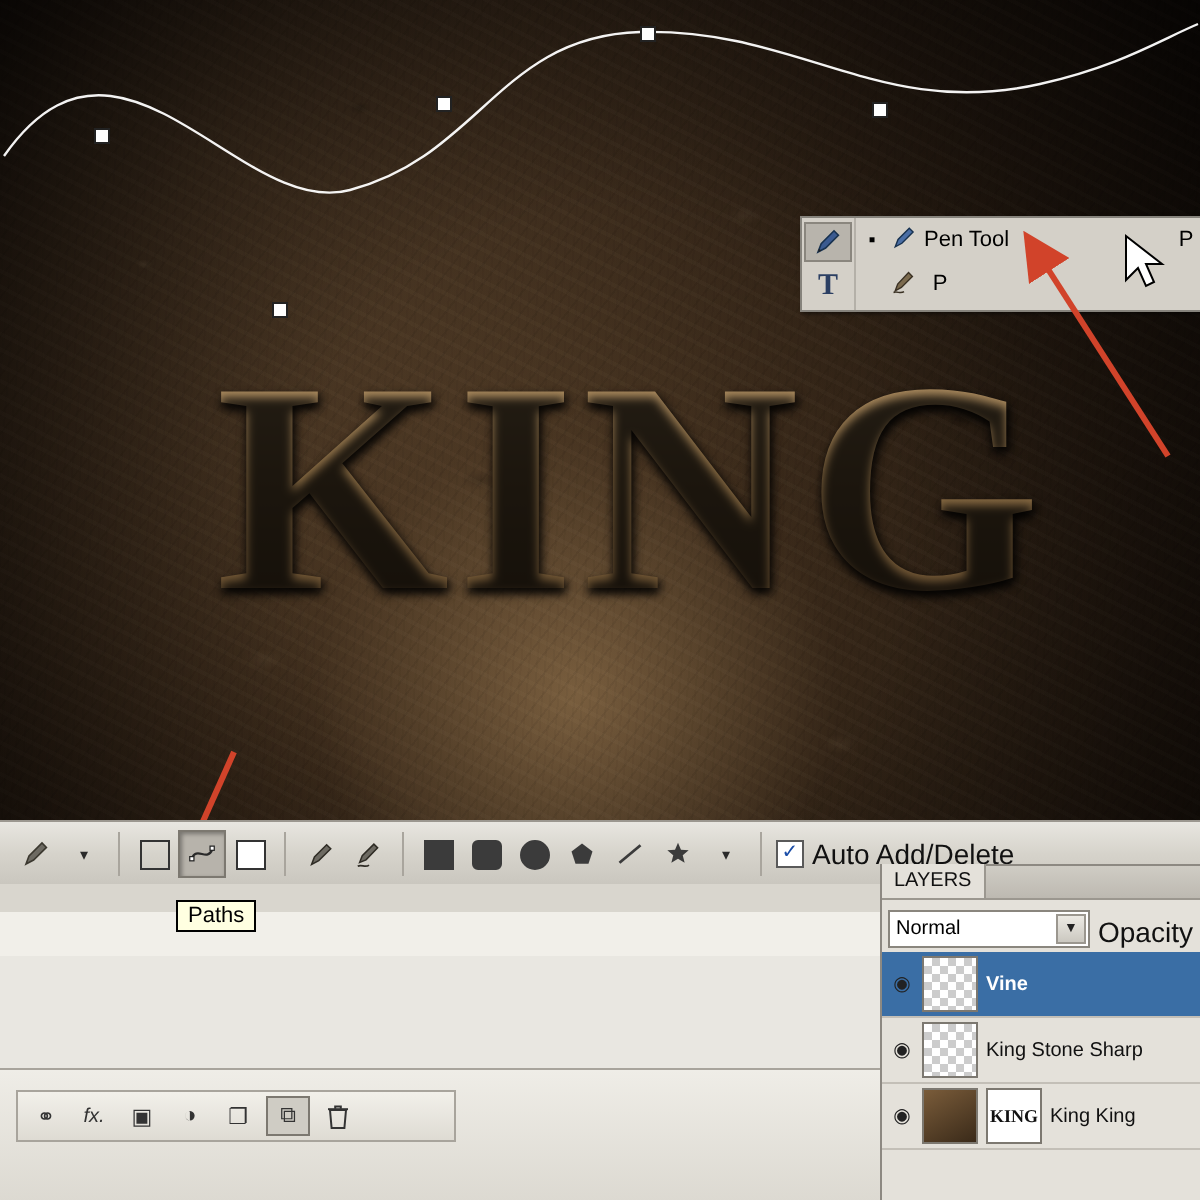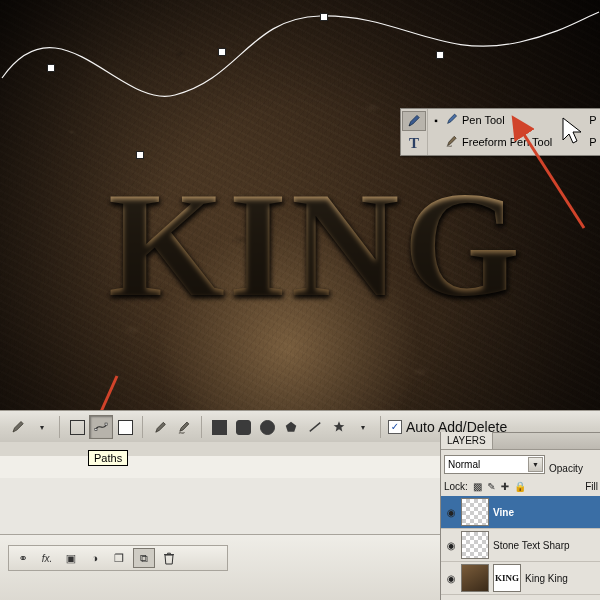--- a/index.html
+++ b/index.html
@@ -105,21 +105,21 @@
   .layers{position:absolute;left:440px;top:432px;width:160px;height:168px;
     background:#e4e1da;border-left:1px solid #8d8982;border-top:1px solid #8d8982;}
   .lp-tabs{height:16px;background:linear-gradient(180deg,#cfccc4,#bdb9b1);border-bottom:1px solid #9b978f;
     display:flex;align-items:flex-end;}
   .lp-tab{font-size:10px;color:#111;padding:1px 6px;background:#e4e1da;border-right:1px solid #9b978f;height:15px;display:flex;align-items:center;}
   .lp-mode{height:22px;display:flex;align-items:flex-end;gap:4px;padding:2px 3px;}
   .lp-select{width:96px;height:17px;background:#fff;border:1px solid #8a867e;font-size:10px;color:#000;
     display:flex;align-items:center;padding-left:3px;position:relative;}
   .lp-select .arr{position:absolute;right:1px;top:1px;width:13px;height:13px;background:linear-gradient(180deg,#eceae4,#cbc8c0);
     border:1px solid #9b978f;display:flex;align-items:center;justify-content:center;font-size:7px;color:#222;}
-  .lp-opac{font-size:10px;color:#111;}
+  .lp-opac{font-size:14px;color:#111;}
   .lp-lock{height:20px;display:flex;align-items:center;gap:5px;padding:0 3px;font-size:10px;color:#111;}
   .lp-lock .ic{font-size:10px;color:#333;}
   .lyr{height:32px;display:flex;align-items:center;border-bottom:1px solid #c3bfb7;}
   .lyr.sel{background:#3a6ea5;}
   .lyr .eye{width:20px;text-align:center;font-size:10px;color:#222;}
   .lyr .thumb{width:26px;height:26px;border:1px solid #7c7870;background:#fff;margin-right:4px;flex:none;
     background-image:linear-gradient(45deg,#ccc 25%,transparent 25%,transparent 75%,#ccc 75%),
                      linear-gradient(45deg,#ccc 25%,#fff 25%,#fff 75%,#ccc 75%);
     background-size:8px 8px;background-position:0 0,4px 4px;}
   .lyr .thumb.stone{background:linear-gradient(150deg,#7a5c3a,#3a2a19);}
@@ -178,21 +178,20 @@
         <span class="key">P</span>
       </div>
       <div class="fl-row">
         <span class="bullet"></span>
         <span class="gl">
           <svg width="14" height="14" viewBox="0 0 16 16">
               <path d="M3 13l1.4-3.8L10.6 2.6l2.2 2.2-6.3 6.3L3 13z" fill="#7b6a4e" stroke="#3a3124" stroke-width=".8"></path>
               <path d="M2 14c2-1 4 1 6-0.5" fill="none" stroke="#3a3124" stroke-width=".8"></path>
             </svg>
         </span>
-        <span class="lbl">Freeform Pen Tool</span>
         <span class="key">P</span>
       </div>
     </div>
   </div>
 
   <svg class="arrowsvg">
 
     <path d="M563,118 L563,140 L569,134 L573,143 L577,141 L573,132 L581,132 Z" fill="#ffffff" stroke="#000" stroke-width="1"></path>
 
     <defs>
@@ -314,38 +313,30 @@
     <div class="lp-tabs">
       <div class="lp-tab">LAYERS</div>
     </div>
     <div class="lp-mode">
       <div class="lp-select">
         <span>Normal</span>
         <span class="arr">▼</span>
       </div>
       <div class="lp-opac">Opacity</div>
     </div>
-    <div class="lp-lock">
-      <span>Lock:</span>
-      <span class="ic">▩</span>
-      <span class="ic">✎</span>
-      <span class="ic">✚</span>
-      <span class="ic">🔒</span>
-      <span style="margin-left:auto">Fill</span>
-    </div>
 
     <div class="lyr sel">
       <span class="eye">◉</span>
       <span class="thumb"></span>
       <span class="nm">Vine</span>
     </div>
     <div class="lyr">
       <span class="eye">◉</span>
       <span class="thumb"></span>
-      <span class="nm">Stone Text Sharp</span>
+      <span class="nm">King Stone Sharp</span>
     </div>
     <div class="lyr">
       <span class="eye">◉</span>
       <span class="thumb stone"></span>
       <span class="thumb king">KING</span>
       <span class="nm">King King</span>
     </div>
   </div>
 
 </div>

